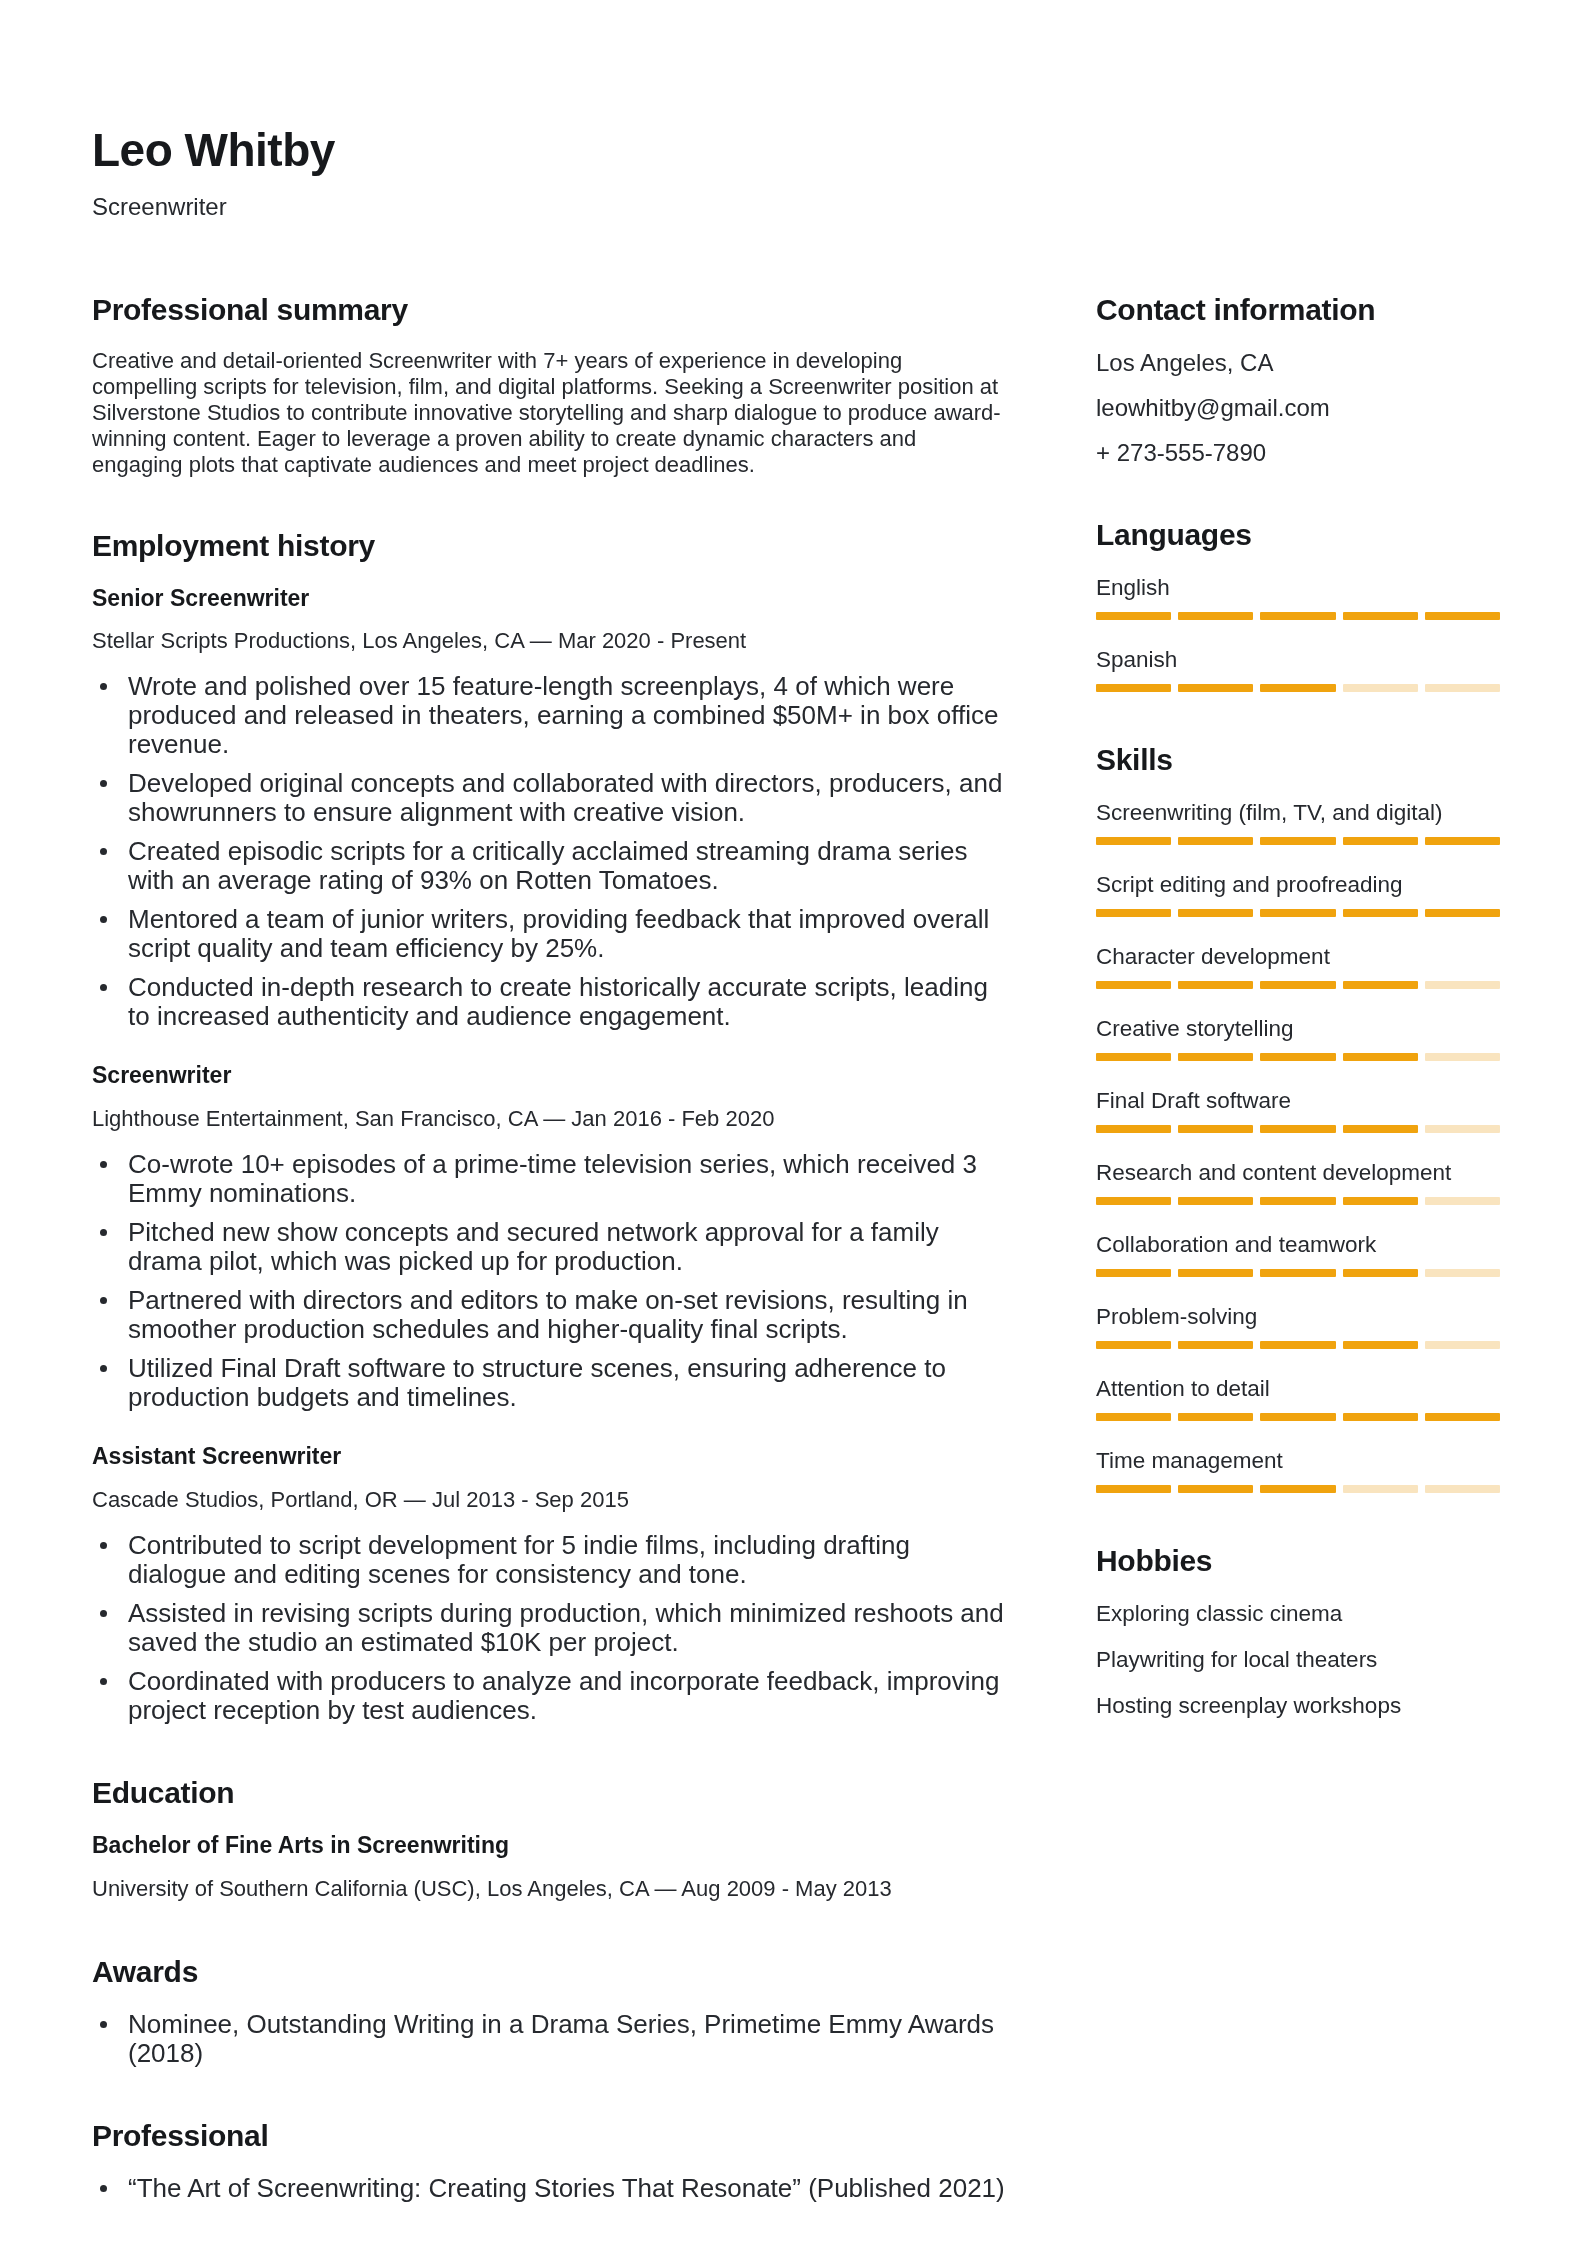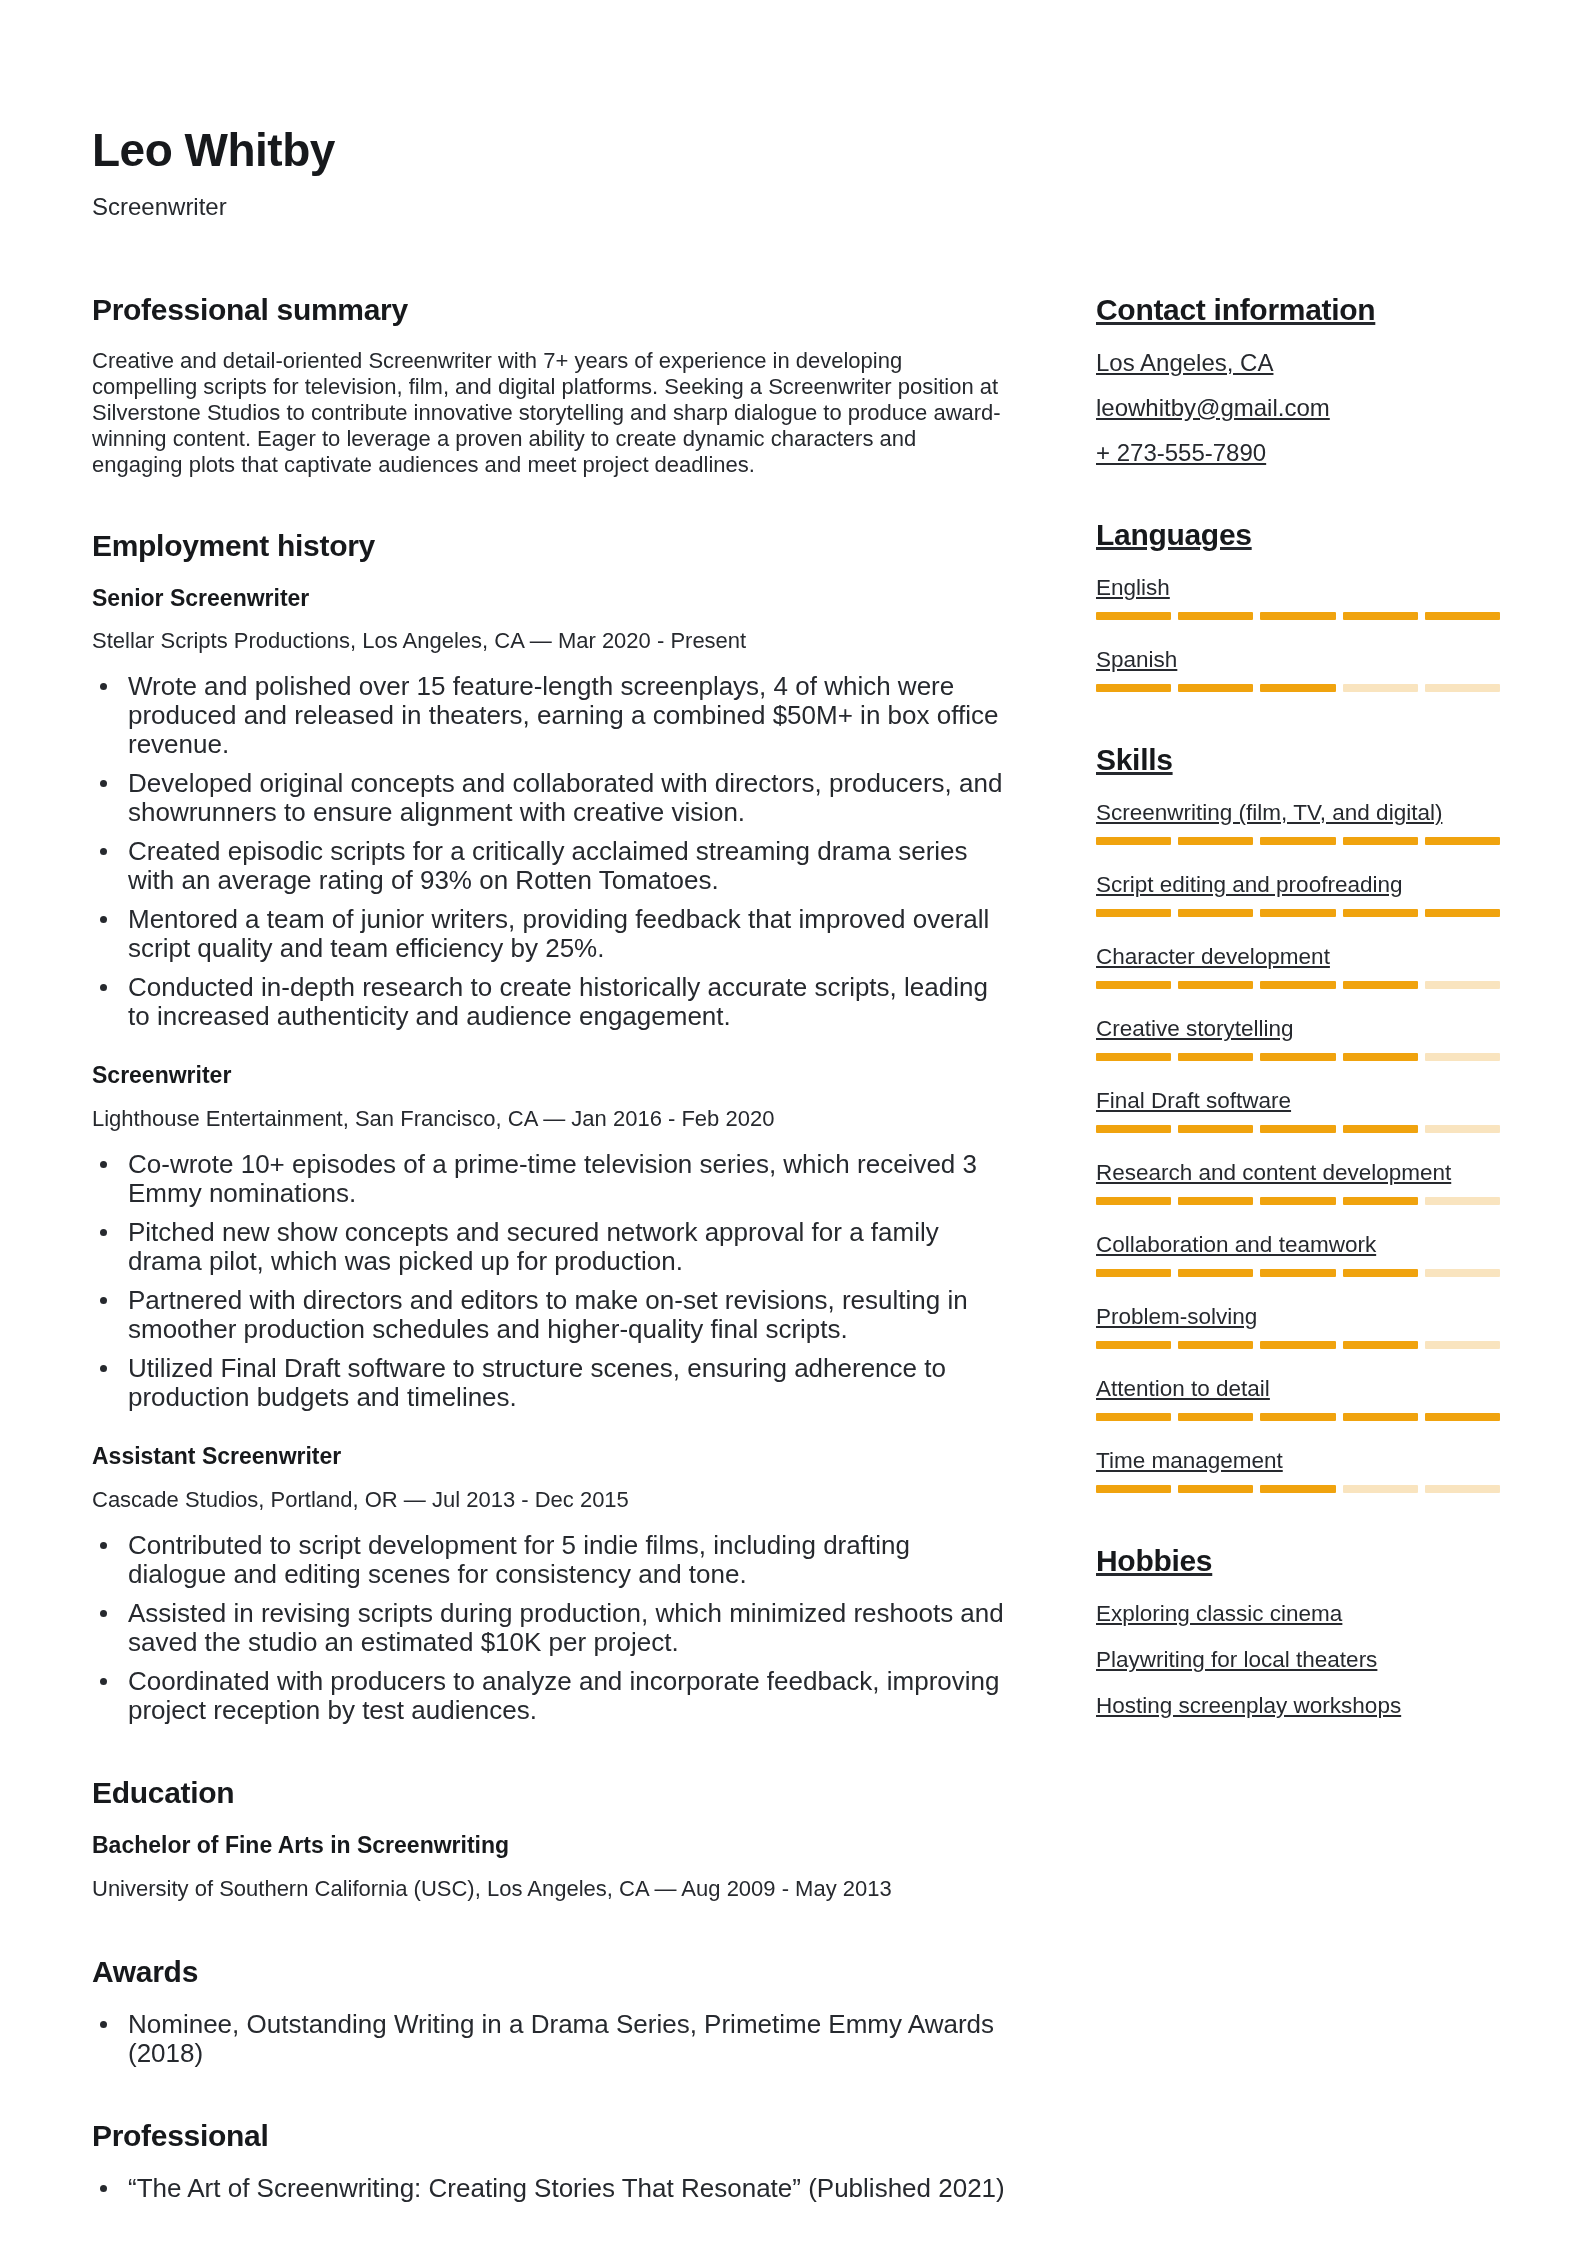--- a/index.html
+++ b/index.html
@@ -18,21 +18,21 @@
   .page{width:1588px;height:2244px;padding:100px 88px 0 92px;}
   
   h1{
     margin:24px 0 0;font-size:46px;line-height:1.15;font-weight:700;
     color:var(--heading);letter-spacing:-0.5px;
   }
   .subtitle{margin-top:16px;font-size:24px;line-height:1.2;color:var(--body);}
   
   .columns{display:flex;justify-content:space-between;margin-top:70px;align-items:flex-start;}
   .left{width:918px;flex:0 0 auto;}
-  .right{width:404px;flex:0 0 auto;text-decoration:underline;}
+  .right{width:404px;flex:0 0 auto;}
   h2{
     margin:0 0 20px;font-size:30px;line-height:1.2;font-weight:700;
     color:var(--heading);letter-spacing:-0.3px;
   }
   .section + .section{margin-top:50px;}
   p.body-text{margin:0;font-size:22px;line-height:26px;}
   
   .job + .job{margin-top:30px;}
   h3{margin:0 0 14px;font-size:23px;line-height:1.25;font-weight:700;color:var(--heading);}
   .meta{margin:0 0 16px;font-size:22px;line-height:30px;}
@@ -93,21 +93,21 @@
               <p class="meta">Lighthouse Entertainment, San Francisco, CA — Jan 2016 - Feb 2020</p>
               <ul class="bullets">
                 <li>Co-wrote 10+ episodes of a prime-time television series, which received 3 Emmy nominations.</li>
                 <li>Pitched new show concepts and secured network approval for a family drama pilot, which was picked up for production.</li>
                 <li>Partnered with directors and editors to make on-set revisions, resulting in smoother production schedules and higher-quality final scripts.</li>
                 <li>Utilized Final Draft software to structure scenes, ensuring adherence to production budgets and timelines.</li>
               </ul>
             </div>
             <div class="job">
               <h3>Assistant Screenwriter</h3>
-              <p class="meta">Cascade Studios, Portland, OR — Jul 2013 - Dec 2015</p>
+              <p class="meta">Cascade Studios, Portland, OR — Jul 2013 - Sep 2015</p>
               <ul class="bullets">
                 <li>Contributed to script development for 5 indie films, including drafting dialogue and editing scenes for consistency and tone.</li>
                 <li>Assisted in revising scripts during production, which minimized reshoots and saved the studio an estimated $10K per project.</li>
                 <li>Coordinated with producers to analyze and incorporate feedback, improving project reception by test audiences.</li>
               </ul>
             </div>
           </div>
       </section>
 
       <section class="section">

